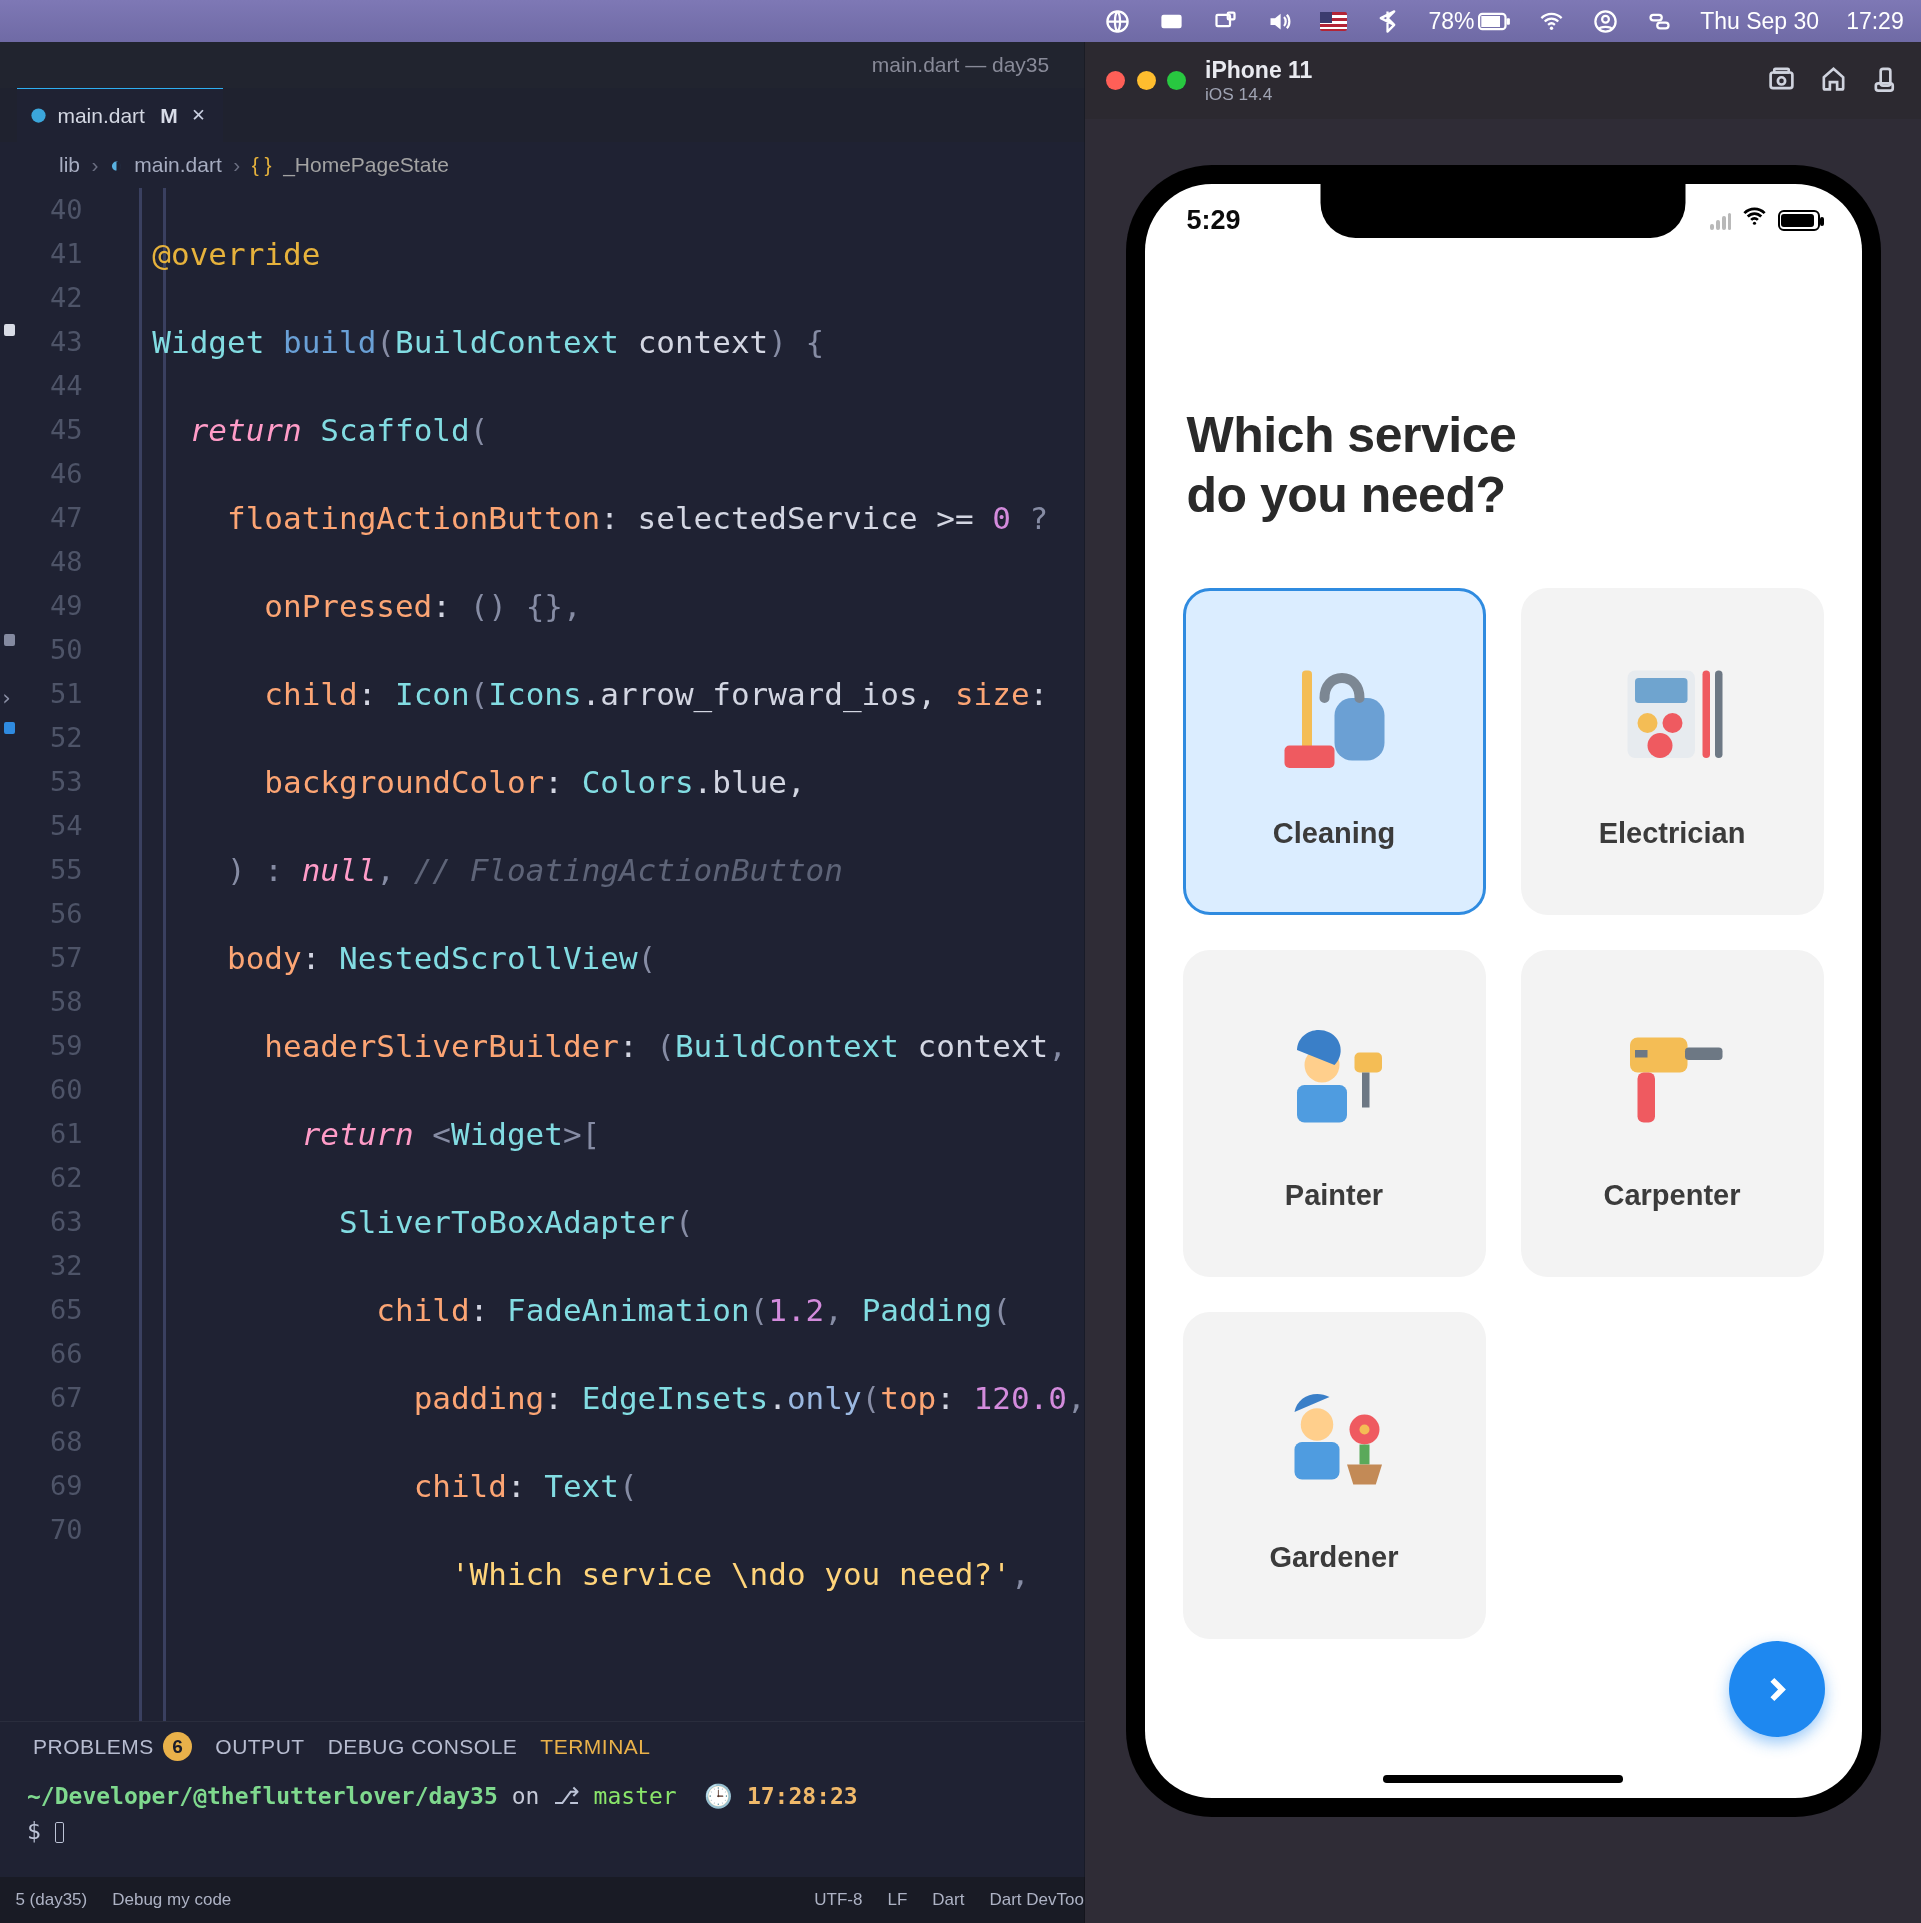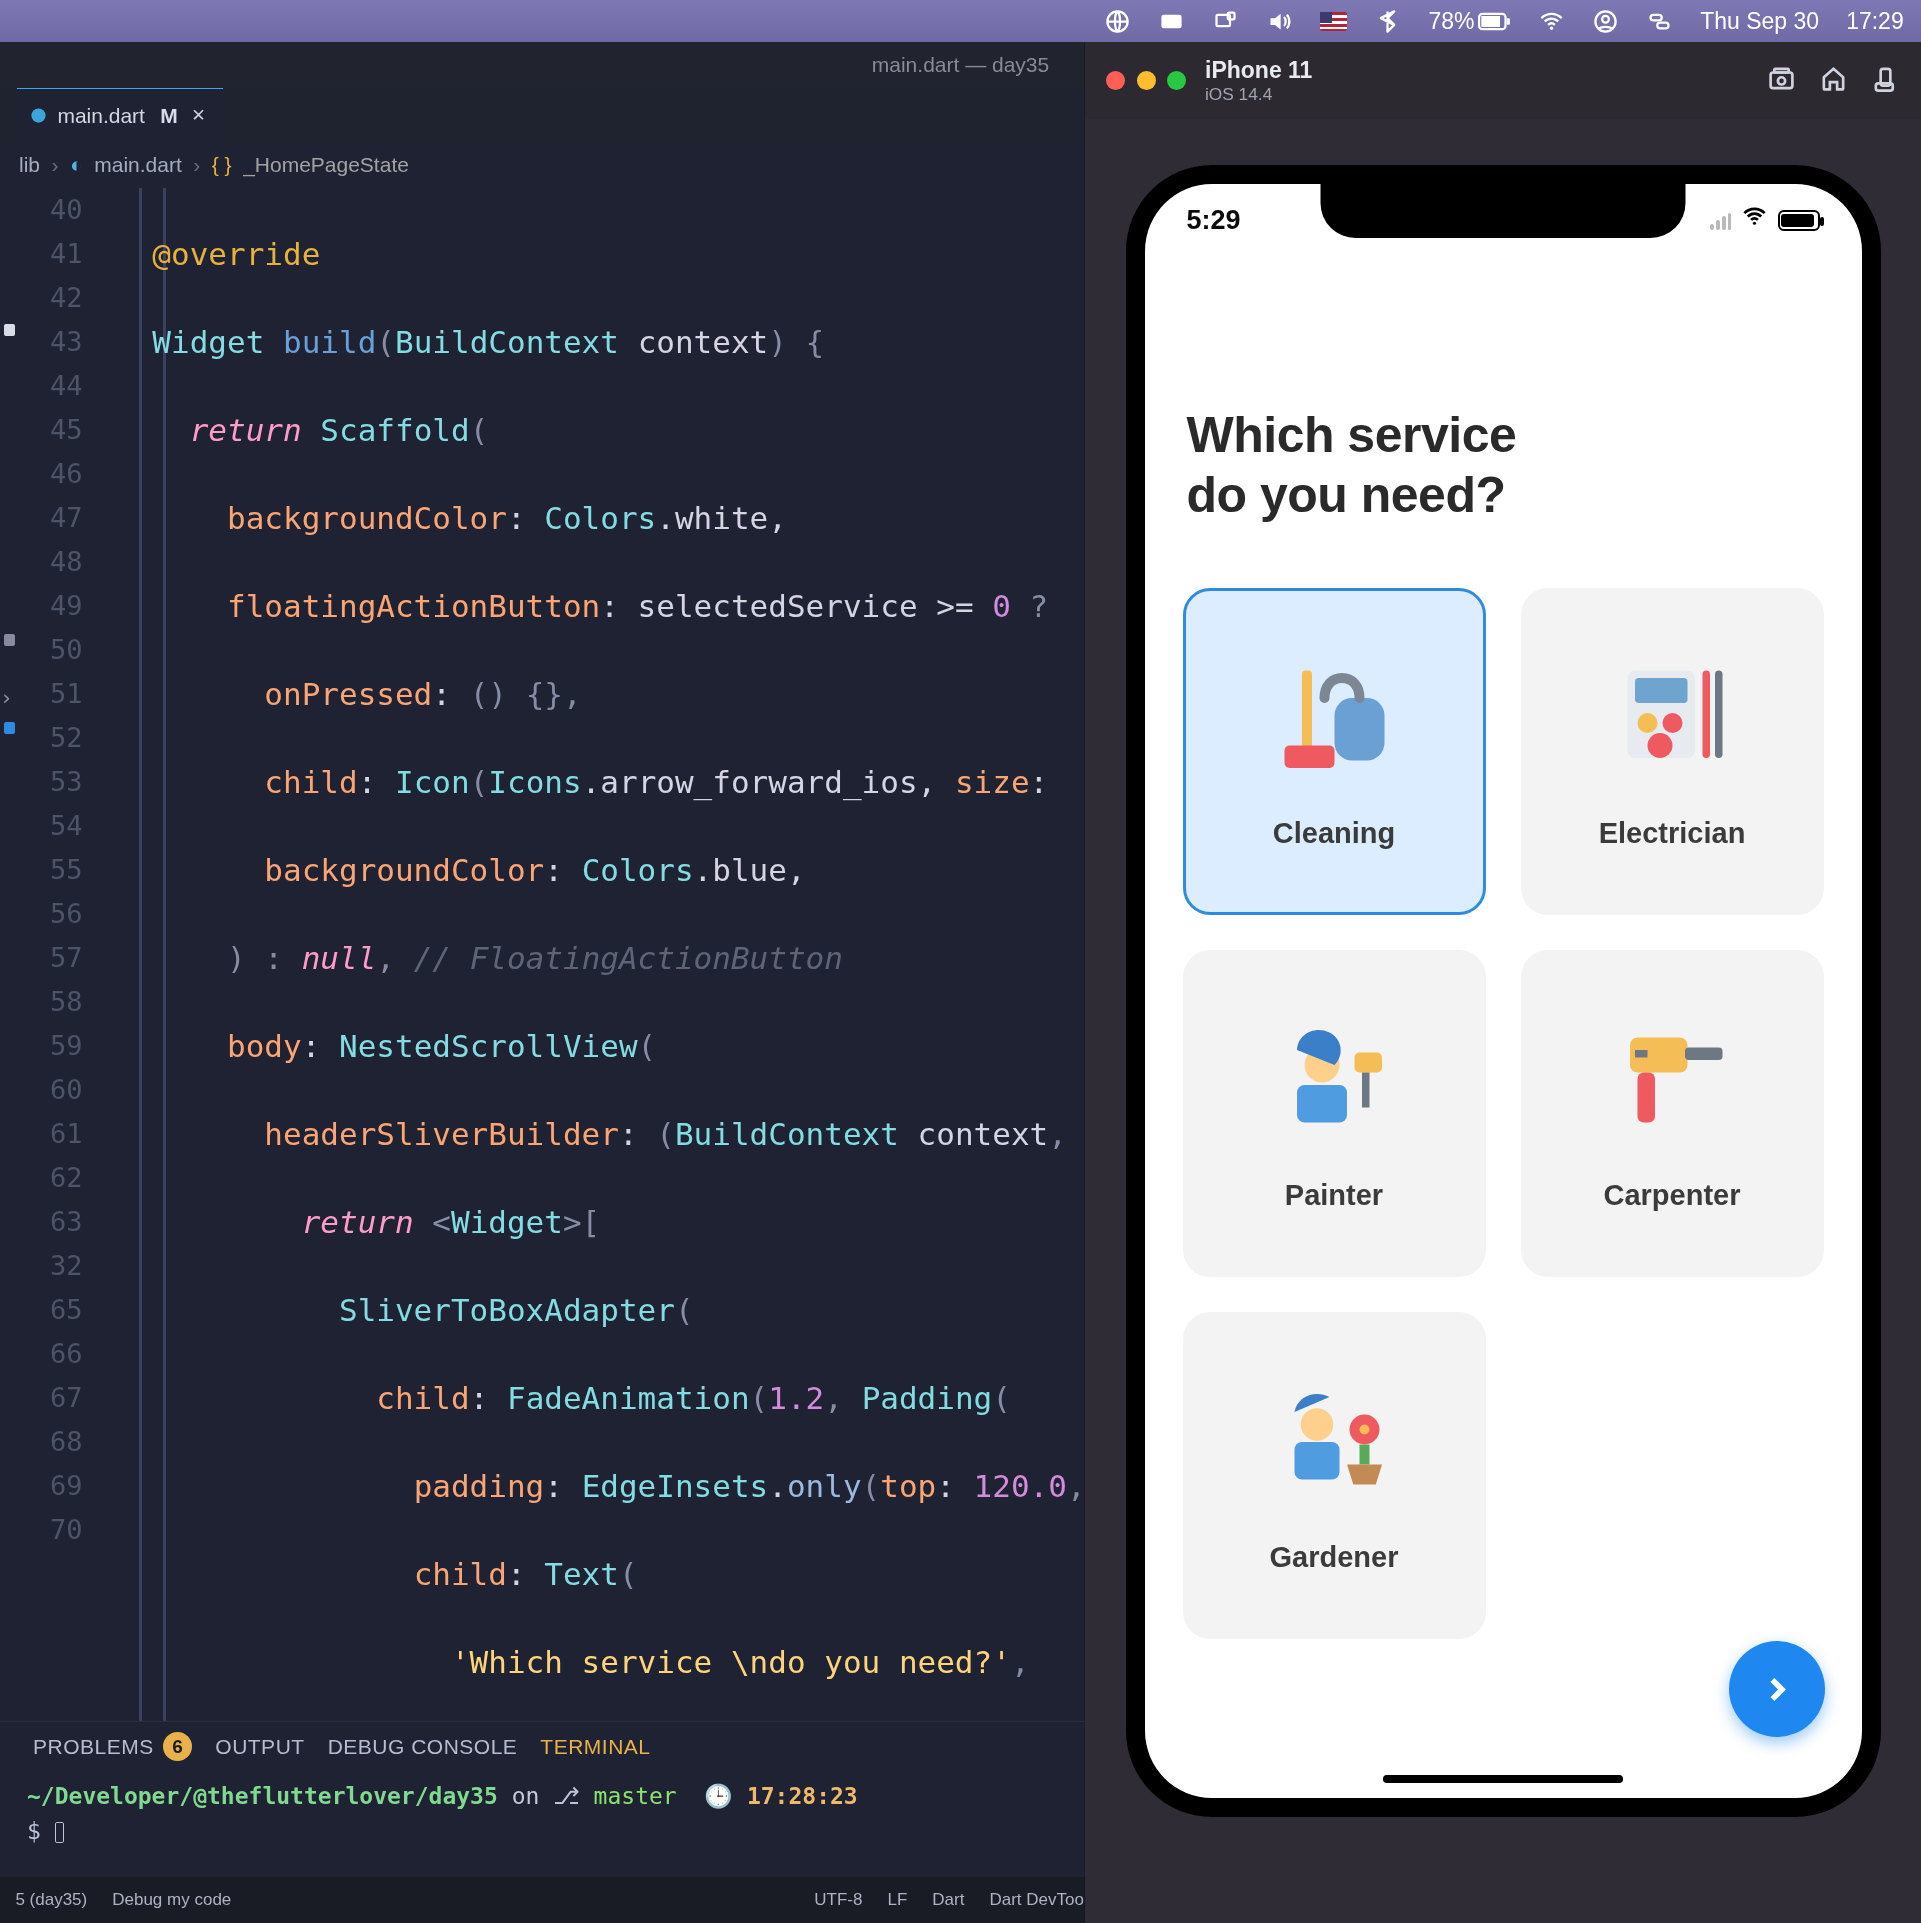--- a/index.html
+++ b/index.html
@@ -50,21 +50,21 @@
     padding: 0 17.3px 0 11.5px;
     font-size: 21px; color:#d3d7e2;
   }
   .tab.active { border-top-color: #2eaef0; background:#1f2233; }
   .tab .file-icon { width:19px; height:19px; }
   .tab .mod-badge { color:#d8dce8; font-weight:600; margin-left: 5.8px; }
   .tab .close-x { color:#c9cfe0; font-size: 17.3px; margin-left:3.8px; }
 
   .breadcrumbs {
     height: 46px; display: flex; align-items:center; gap:11.5px; padding-left: 19px;
-    color:#a6acc0; font-size: 21px; background:#1f2233;
+    color:#a6acc0; font-size: 21px; background:#1f2233;margin-left:40px;
   }
   .bc-sep { color:#6b6f82; }
   .bc-icon { color:#59b1e0; }
   .bc-last { color:#a3a3a3; }
 
   
   .editor {
     position: relative; flex: 1; background:#1f2233; overflow:hidden;
     font-family: "SF Mono", ui-monospace, Menlo, Consolas, monospace;
     font-size: 31px; line-height: 44px;
@@ -361,21 +361,20 @@
         <div class="ln">66</div>
         <div class="ln">67</div>
         <div class="ln">68</div>
         <div class="ln">69</div>
       <div class="ln">70</div>
     </div>
     <div class="code-lines">
 <div class="line">  <span class="k-meta">@override</span></div>
 <div class="line">  <span class="k-type">Widget</span> <span class="k-fn">build</span><span class="k-pun">(</span><span class="k-type">BuildContext</span> <span class="k-var">context</span><span class="k-pun">) {</span></div>
 <div class="line">    <span class="k-kw">return</span> <span class="k-cls">Scaffold</span><span class="k-pun">(</span></div>
-<div class="line">      <span class="k-arg">backgroundColor</span><span class="k-col">:</span> <span class="k-enum">Colors</span><span class="k-mem">.white,</span></div>
 <div class="line">      <span class="k-arg">floatingActionButton</span><span class="k-col">:</span> <span class="k-var">selectedService</span> <span class="k-eq">&gt;=</span> <span class="k-num">0</span> <span class="k-pun">?</span> </div>
 <div class="line">        <span class="k-arg">onPressed</span><span class="k-col">:</span> <span class="k-pun">() {},</span></div>
 <div class="line">        <span class="k-arg">child</span><span class="k-col">:</span> <span class="k-cls">Icon</span><span class="k-pun">(</span><span class="k-enum">Icons</span><span class="k-mem">.arrow_forward_ios,</span> <span class="k-arg">size</span><span class="k-col">:</span> <span class="k-num"></span></div>
 <div class="line">        <span class="k-arg">backgroundColor</span><span class="k-col">:</span> <span class="k-enum">Colors</span><span class="k-mem">.blue,</span></div>
 <div class="line">      <span class="k-pun">) :</span> <span class="k-kw">null</span><span class="k-pun">,</span> <span class="k-slc">// FloatingActionButton</span></div>
 <div class="line">      <span class="k-arg">body</span><span class="k-col">:</span> <span class="k-cls">NestedScrollView</span><span class="k-pun">(</span></div>
 <div class="line">        <span class="k-arg">headerSliverBuilder</span><span class="k-col">:</span> <span class="k-pun">(</span><span class="k-type">BuildContext</span> <span class="k-var">context</span><span class="k-pun">,</span></div>
 <div class="line">          <span class="k-kw">return</span> <span class="k-pun">&lt;</span><span class="k-type">Widget</span><span class="k-pun">&gt;[</span></div>
 <div class="line">            <span class="k-cls">SliverToBoxAdapter</span><span class="k-pun">(</span></div>
 <div class="line">              <span class="k-arg">child</span><span class="k-col">:</span> <span class="k-cls">FadeAnimation</span><span class="k-pun">(</span><span class="k-num">1.2</span><span class="k-pun">,</span> <span class="k-cls">Padding</span><span class="k-pun">(</span></div>

